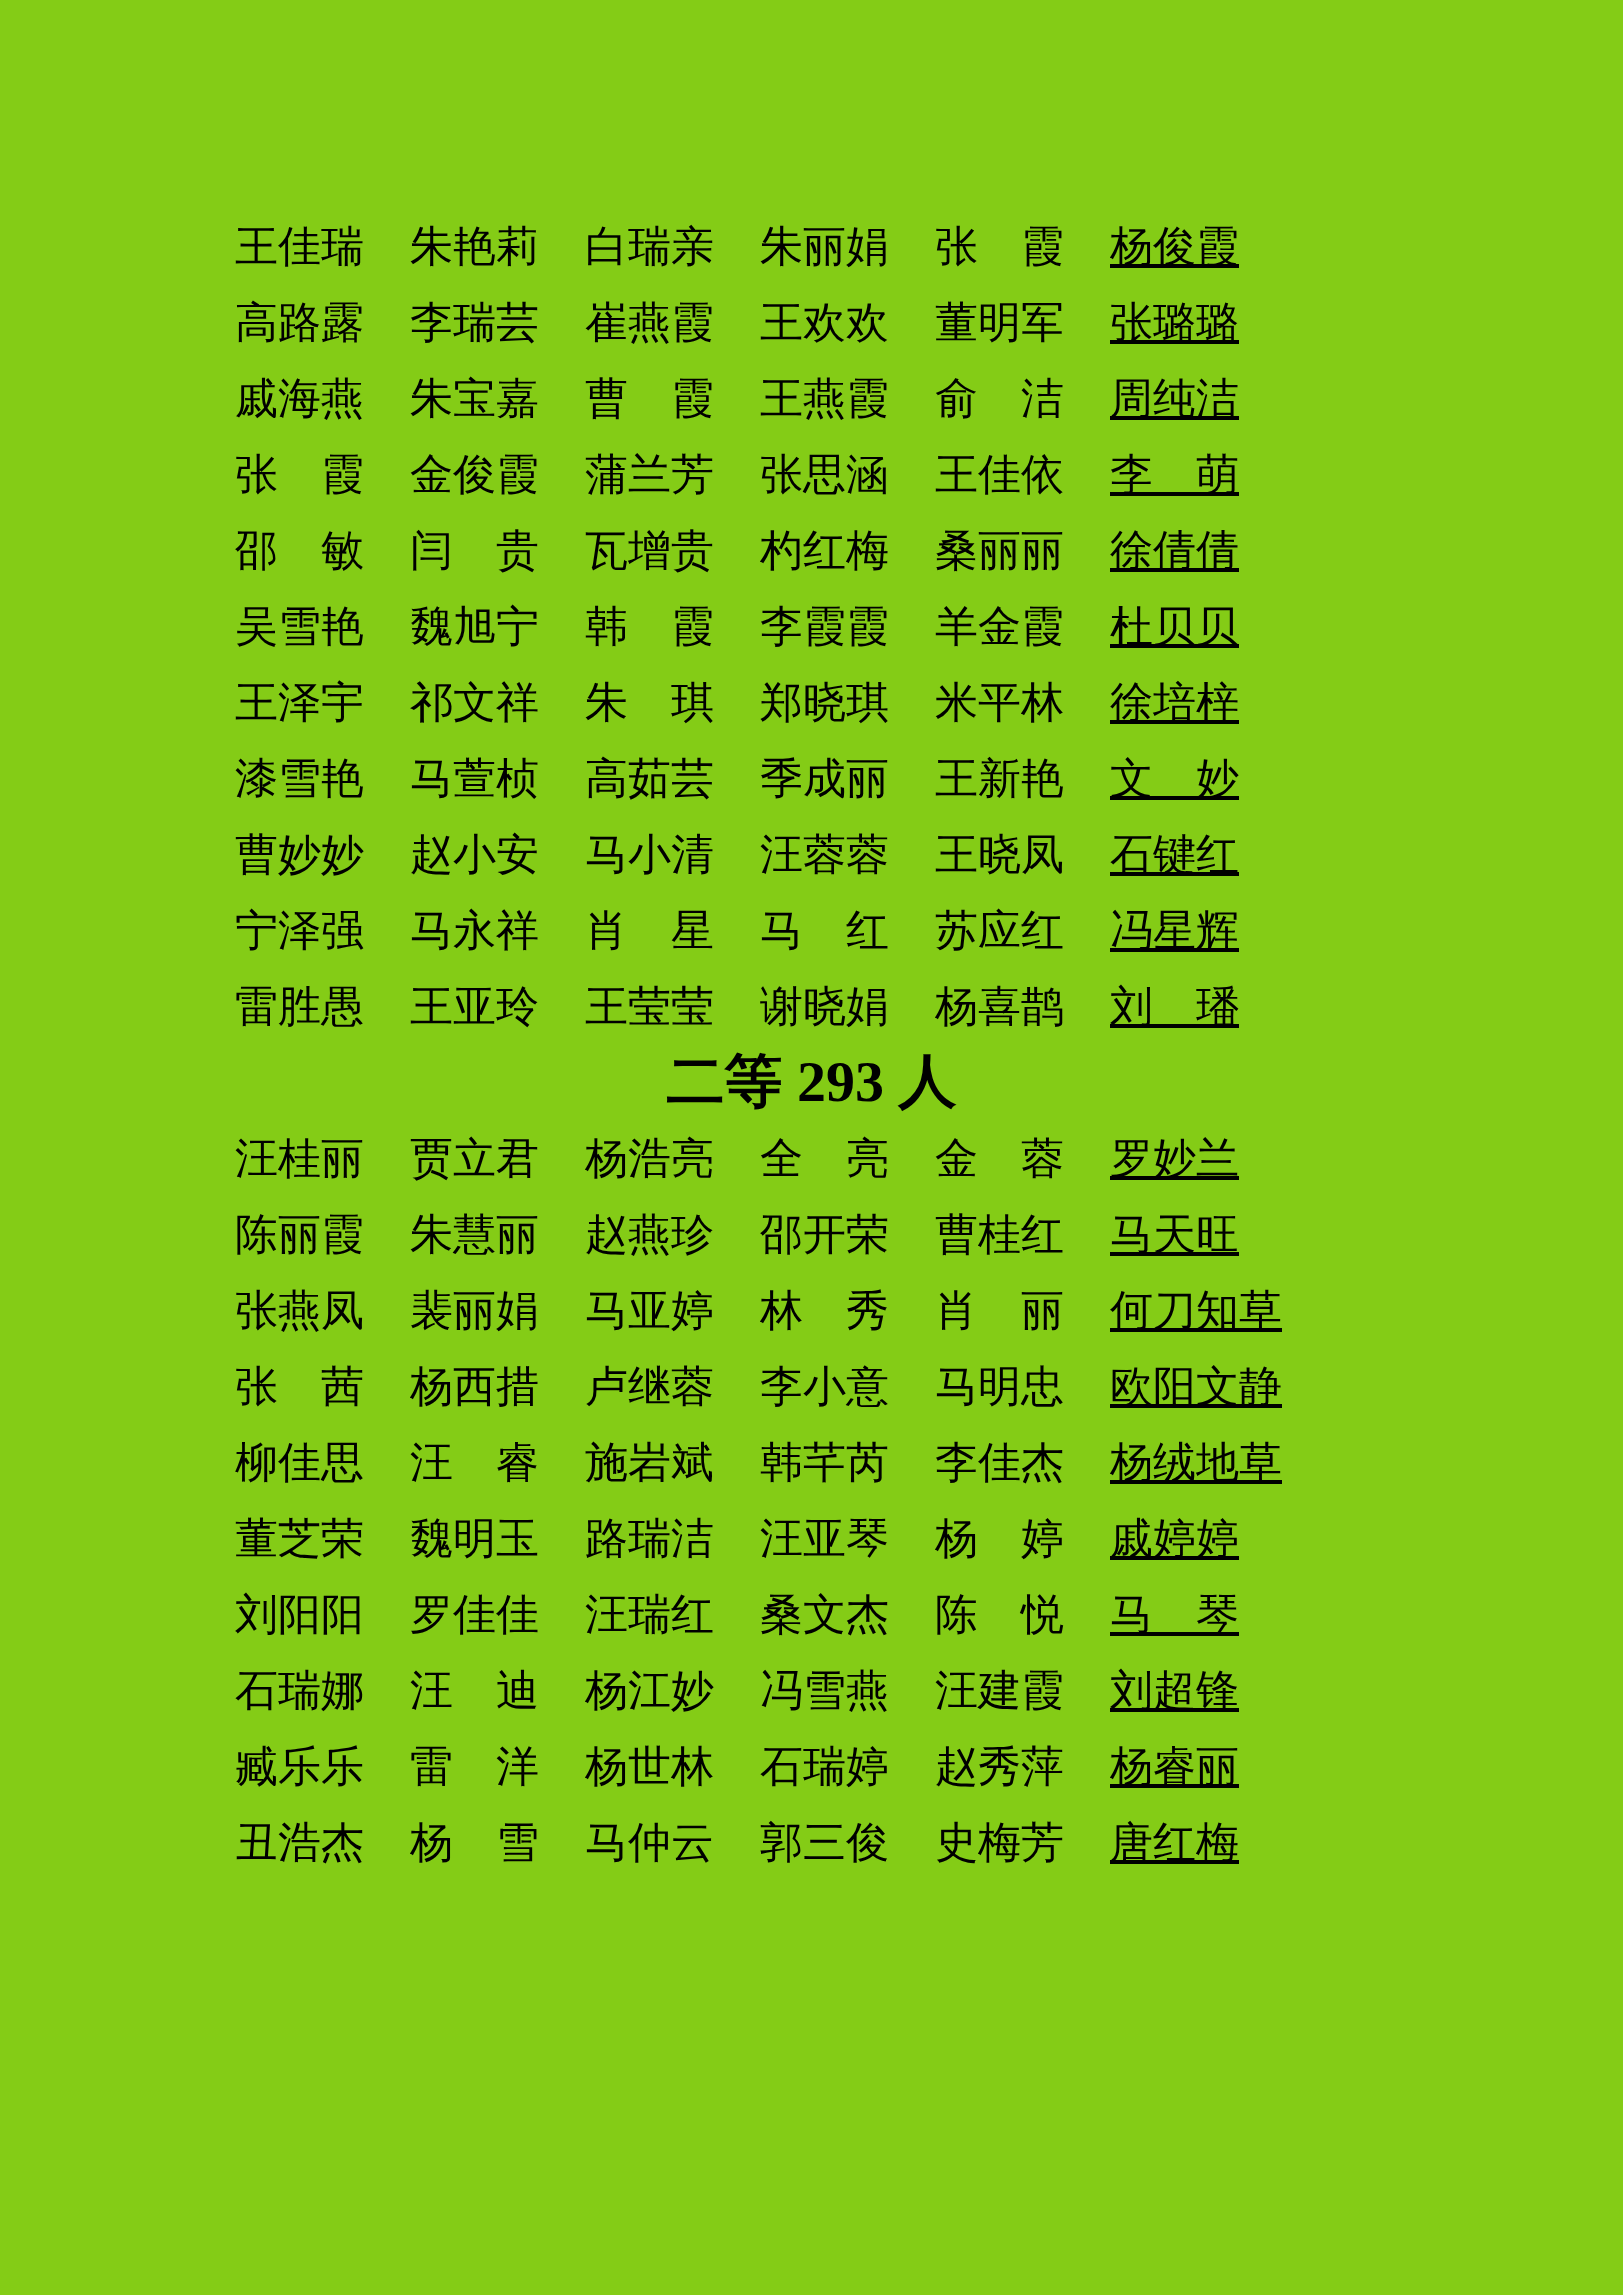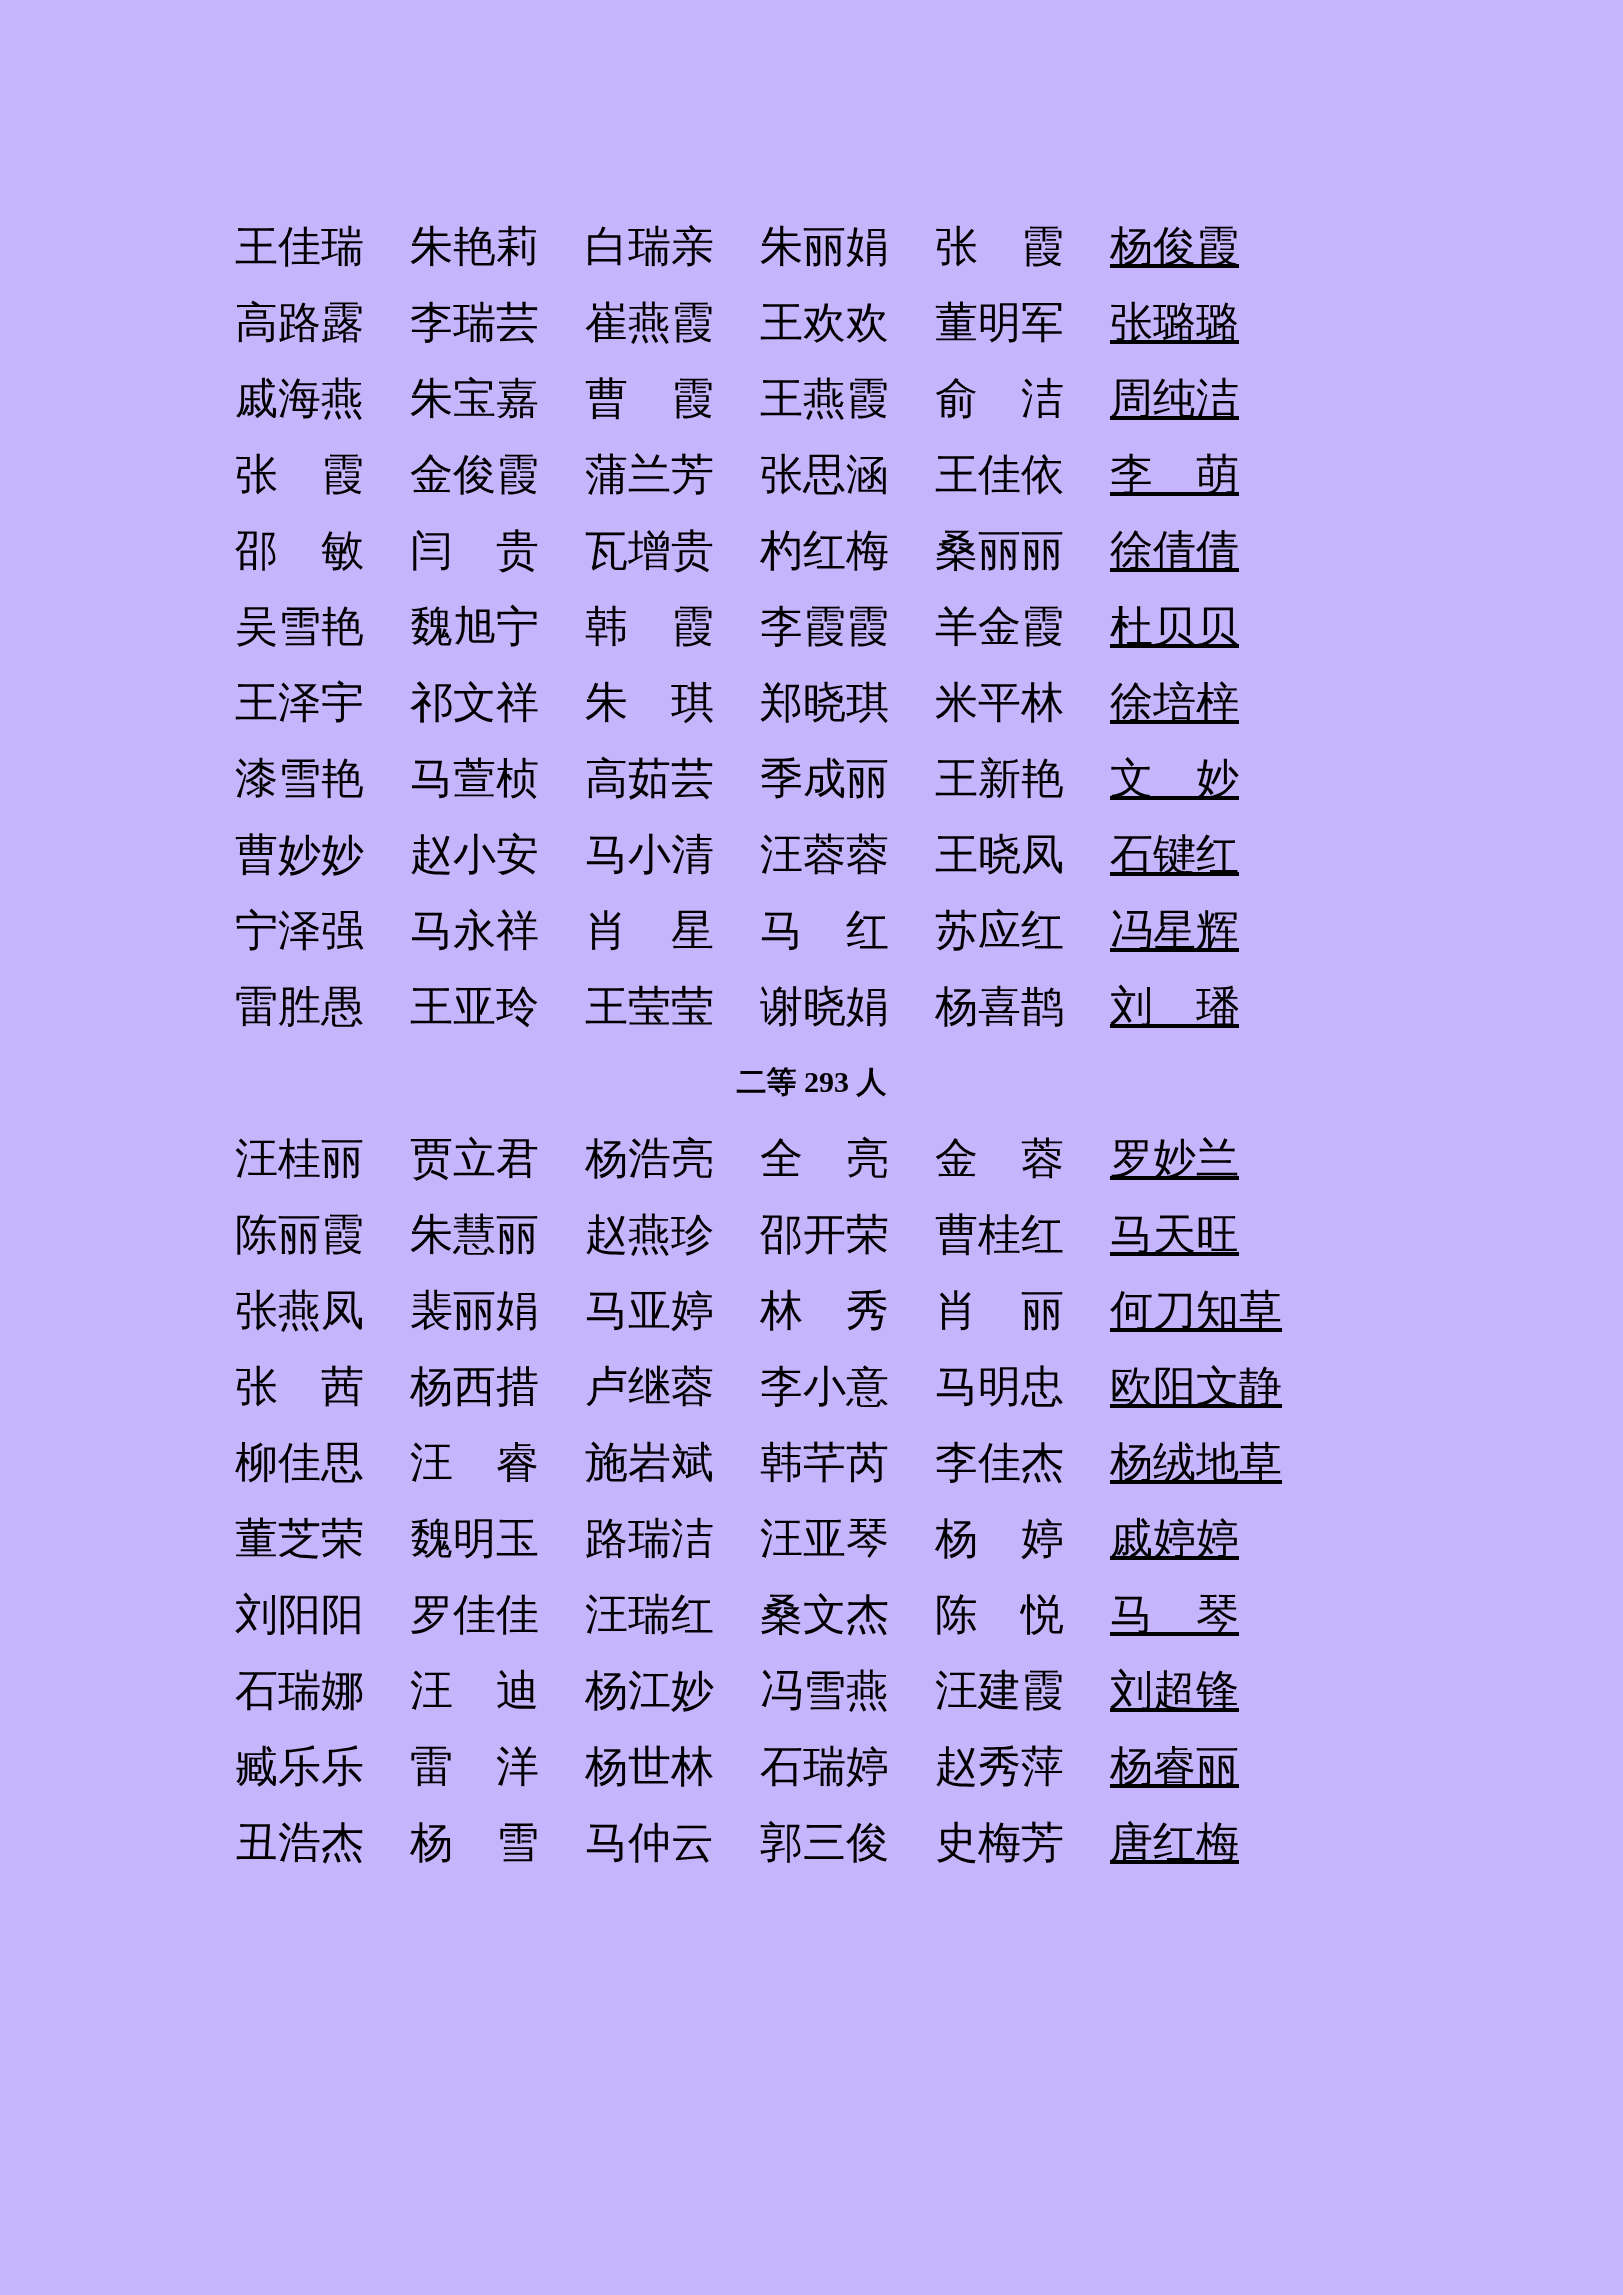--- a/index.html
+++ b/index.html
@@ -4,21 +4,21 @@
 <style>
   html, body {
     margin: 0;
     padding: 0;
     background: #ffffff;
   }
   .page {
     position: relative;
     width: 1623px;
     height: 2295px;
-    background: #c4b5fd;
+    background: #84cc16;
     overflow: hidden;
     font-family: "Liberation Serif", "DejaVu Serif", serif;
     color: #000000;
   }
   .doc {
     position: absolute;
     left: 235px;
     top: 208px;
   }
   .row {
@@ -41,21 +41,21 @@
   }
   .heading-row {
     height: 76px;
     width: 1623px;
     margin-left: -235px;
     display: flex;
     align-items: center;
     justify-content: center;
   }
   .heading-text {
-    font-size: 30px;
+    font-size: 58px;
     font-weight: bold;
     line-height: 1;
     white-space: nowrap;
     color: #000000;
   }
 </style>
 </head>
 <body>
 
 <div class="page">

